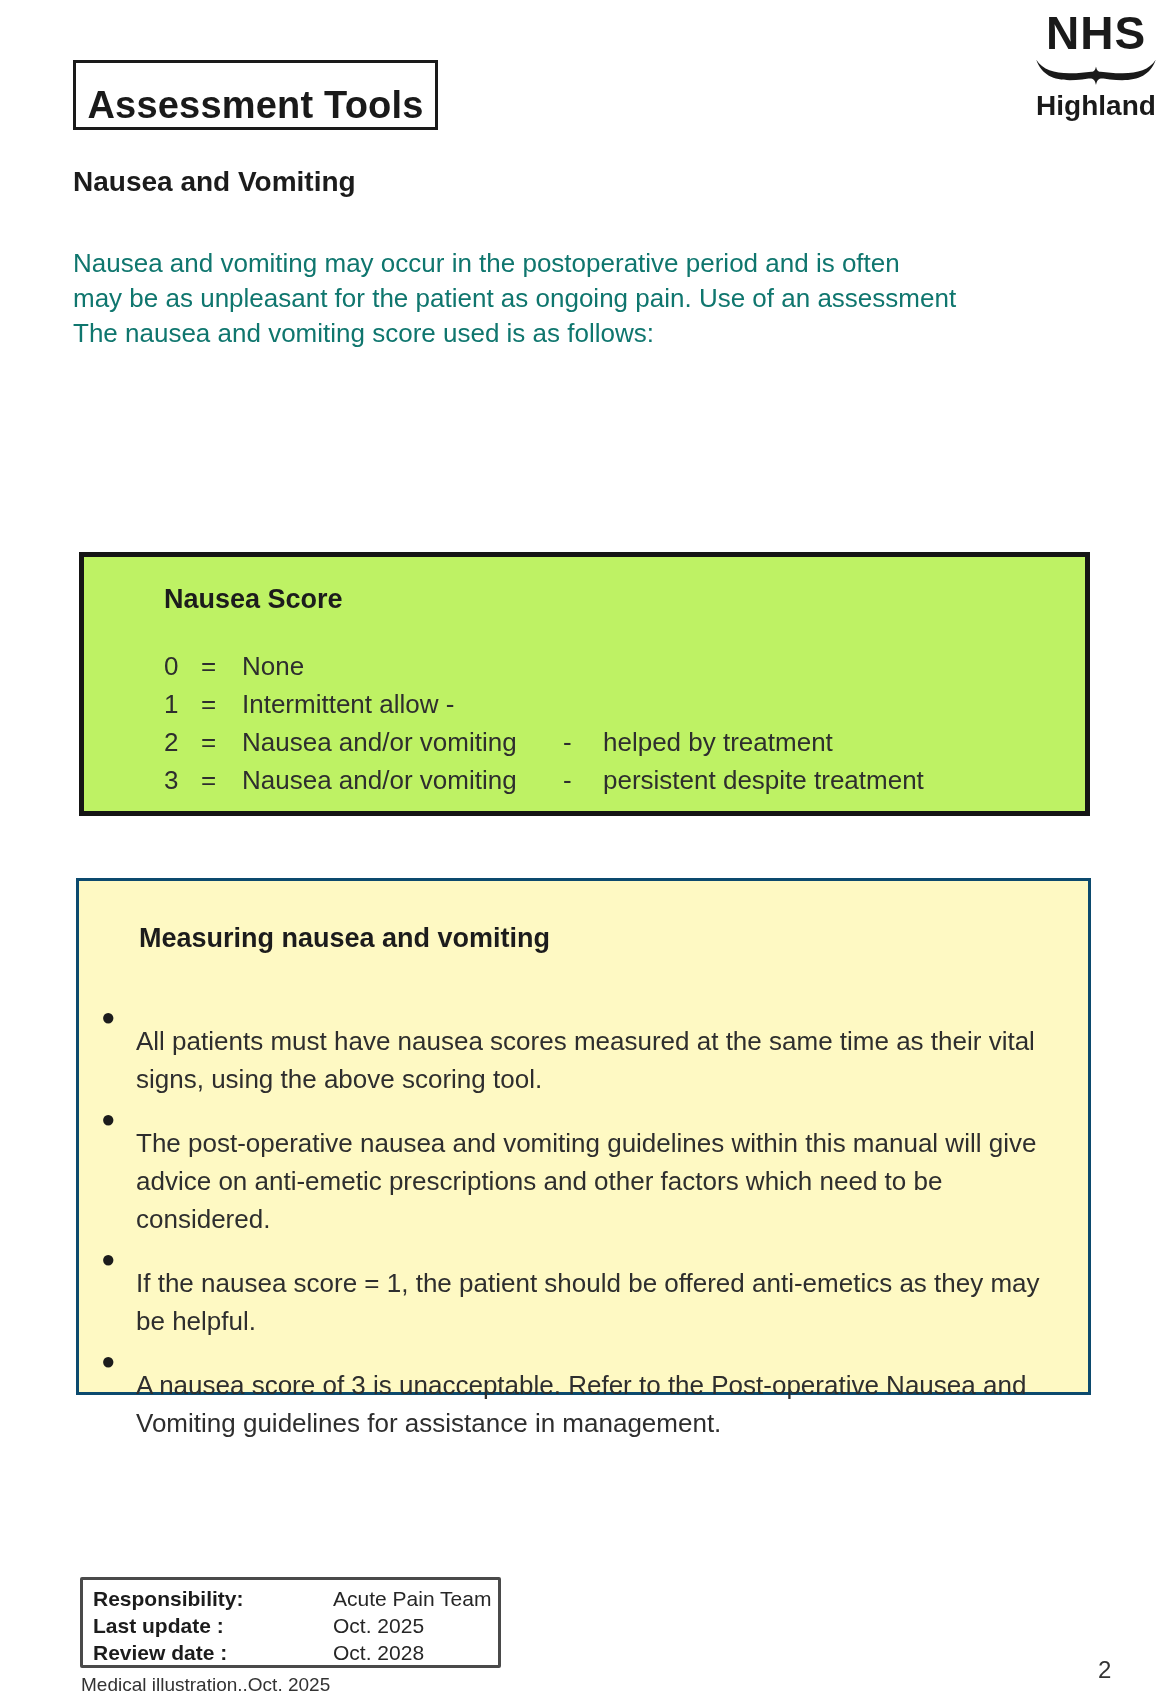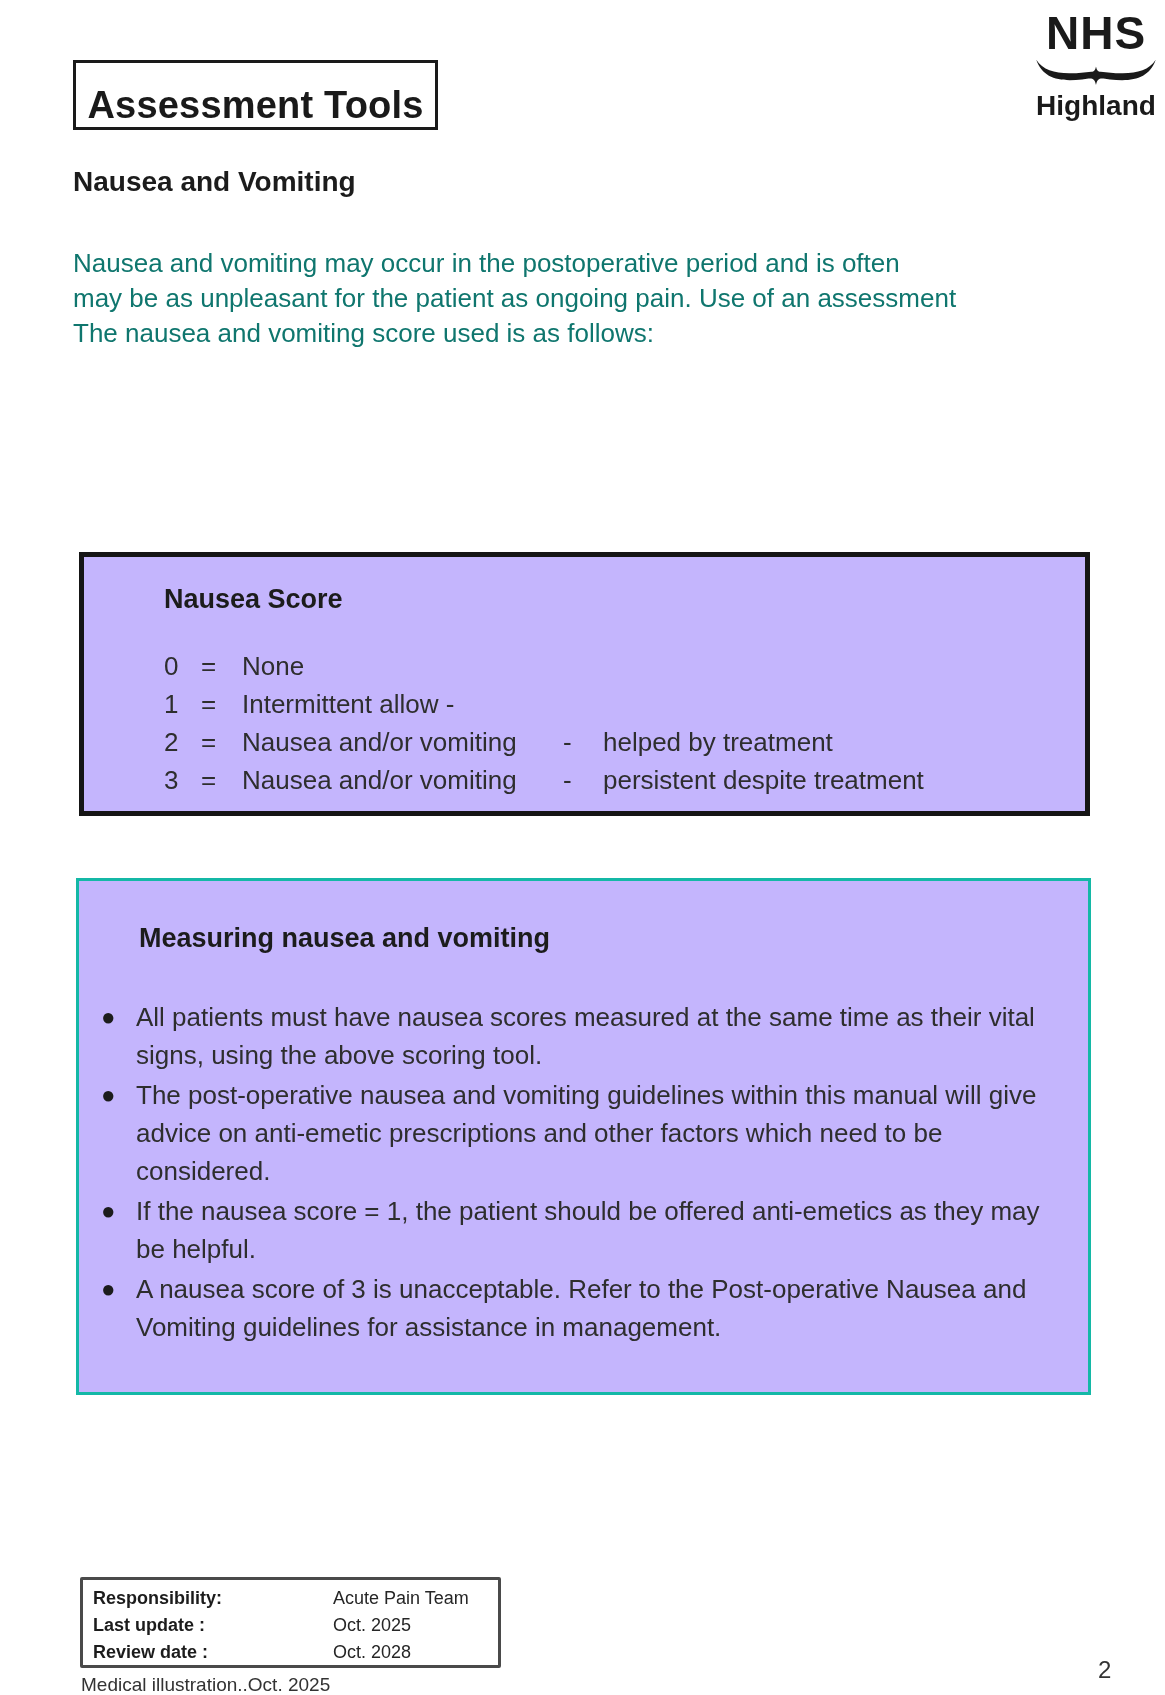--- a/index.html
+++ b/index.html
@@ -45,74 +45,74 @@
     font-size:26px; color:#0f766e;
   }
   .intro .line { line-height:35px; white-space:nowrap; }
 
   
   .score-box {
     position:absolute; left:79px; top:552px;
     width:1011px; height:264px;
     border:5px solid #151515;
     box-sizing:border-box;
-    background:#c4b5fd;
+    background:#bef264;
   }
   .score-title {
     margin:27px 0 0 80px;
     font-size:27px; font-weight:700; color:#1c1c1c;
   }
   .score-rows { margin:32px 0 0 80px; }
   .score-row {
     display:grid;
     grid-template-columns:37px 41px 321px 40px auto;
     font-size:26px; line-height:38px; color:#2e2e2e;
     white-space:nowrap;
   }
 
   
   .measuring-box {
     position:absolute; left:76px; top:878px;
     width:1015px; height:517px;
-    border:3px solid #14b8a6;
-    box-sizing:border-box;
-    background:#c4b5fd;
+    border:3px solid #0c4a6e;
+    box-sizing:border-box;
+    background:#fef9c3;
   }
   .measuring-title {
     margin:42px 0 0 60px;
     font-size:27px; font-weight:700; color:#1c1c1c;
   }
   .measuring-list {
     margin:44px 0 0 22px; padding:0;
     list-style:none;
   }
   .measuring-list li {
     display:flex;
     font-size:26px; line-height:38px; color:#2e2e2e;
     margin-bottom:2px;
   }
   .bullet-dot {
     flex:0 0 35px;
     font-size:24px;
     color:#1c1c1c;
   }
-  .bullet-text { width:918px; }
+  .bullet-text { width:918px;margin-top:24px; }
 
   
   .footer-box {
     position:absolute; left:80px; top:1577px;
     width:421px; height:91px;
     border:3px solid #4a4a4a; border-radius:2px;
     box-sizing:border-box;
     padding:5px 8px 0 10px;
     background:#fff;
   }
   .footer-row {
     display:grid; grid-template-columns:240px auto;
-    font-size:18px; line-height:27px; color:#262626;
+    font-size:21px; line-height:27px; color:#262626;
     white-space:nowrap;
   }
   .footer-row .label { font-weight:700; color:#1c1c1c; }
   .medical-note {
     position:absolute; left:81px; top:1674px;
     font-size:19px; color:#333333;
   }
   .page-number {
     position:absolute; left:1098px; top:1656px;
     font-size:24px; color:#333333;

